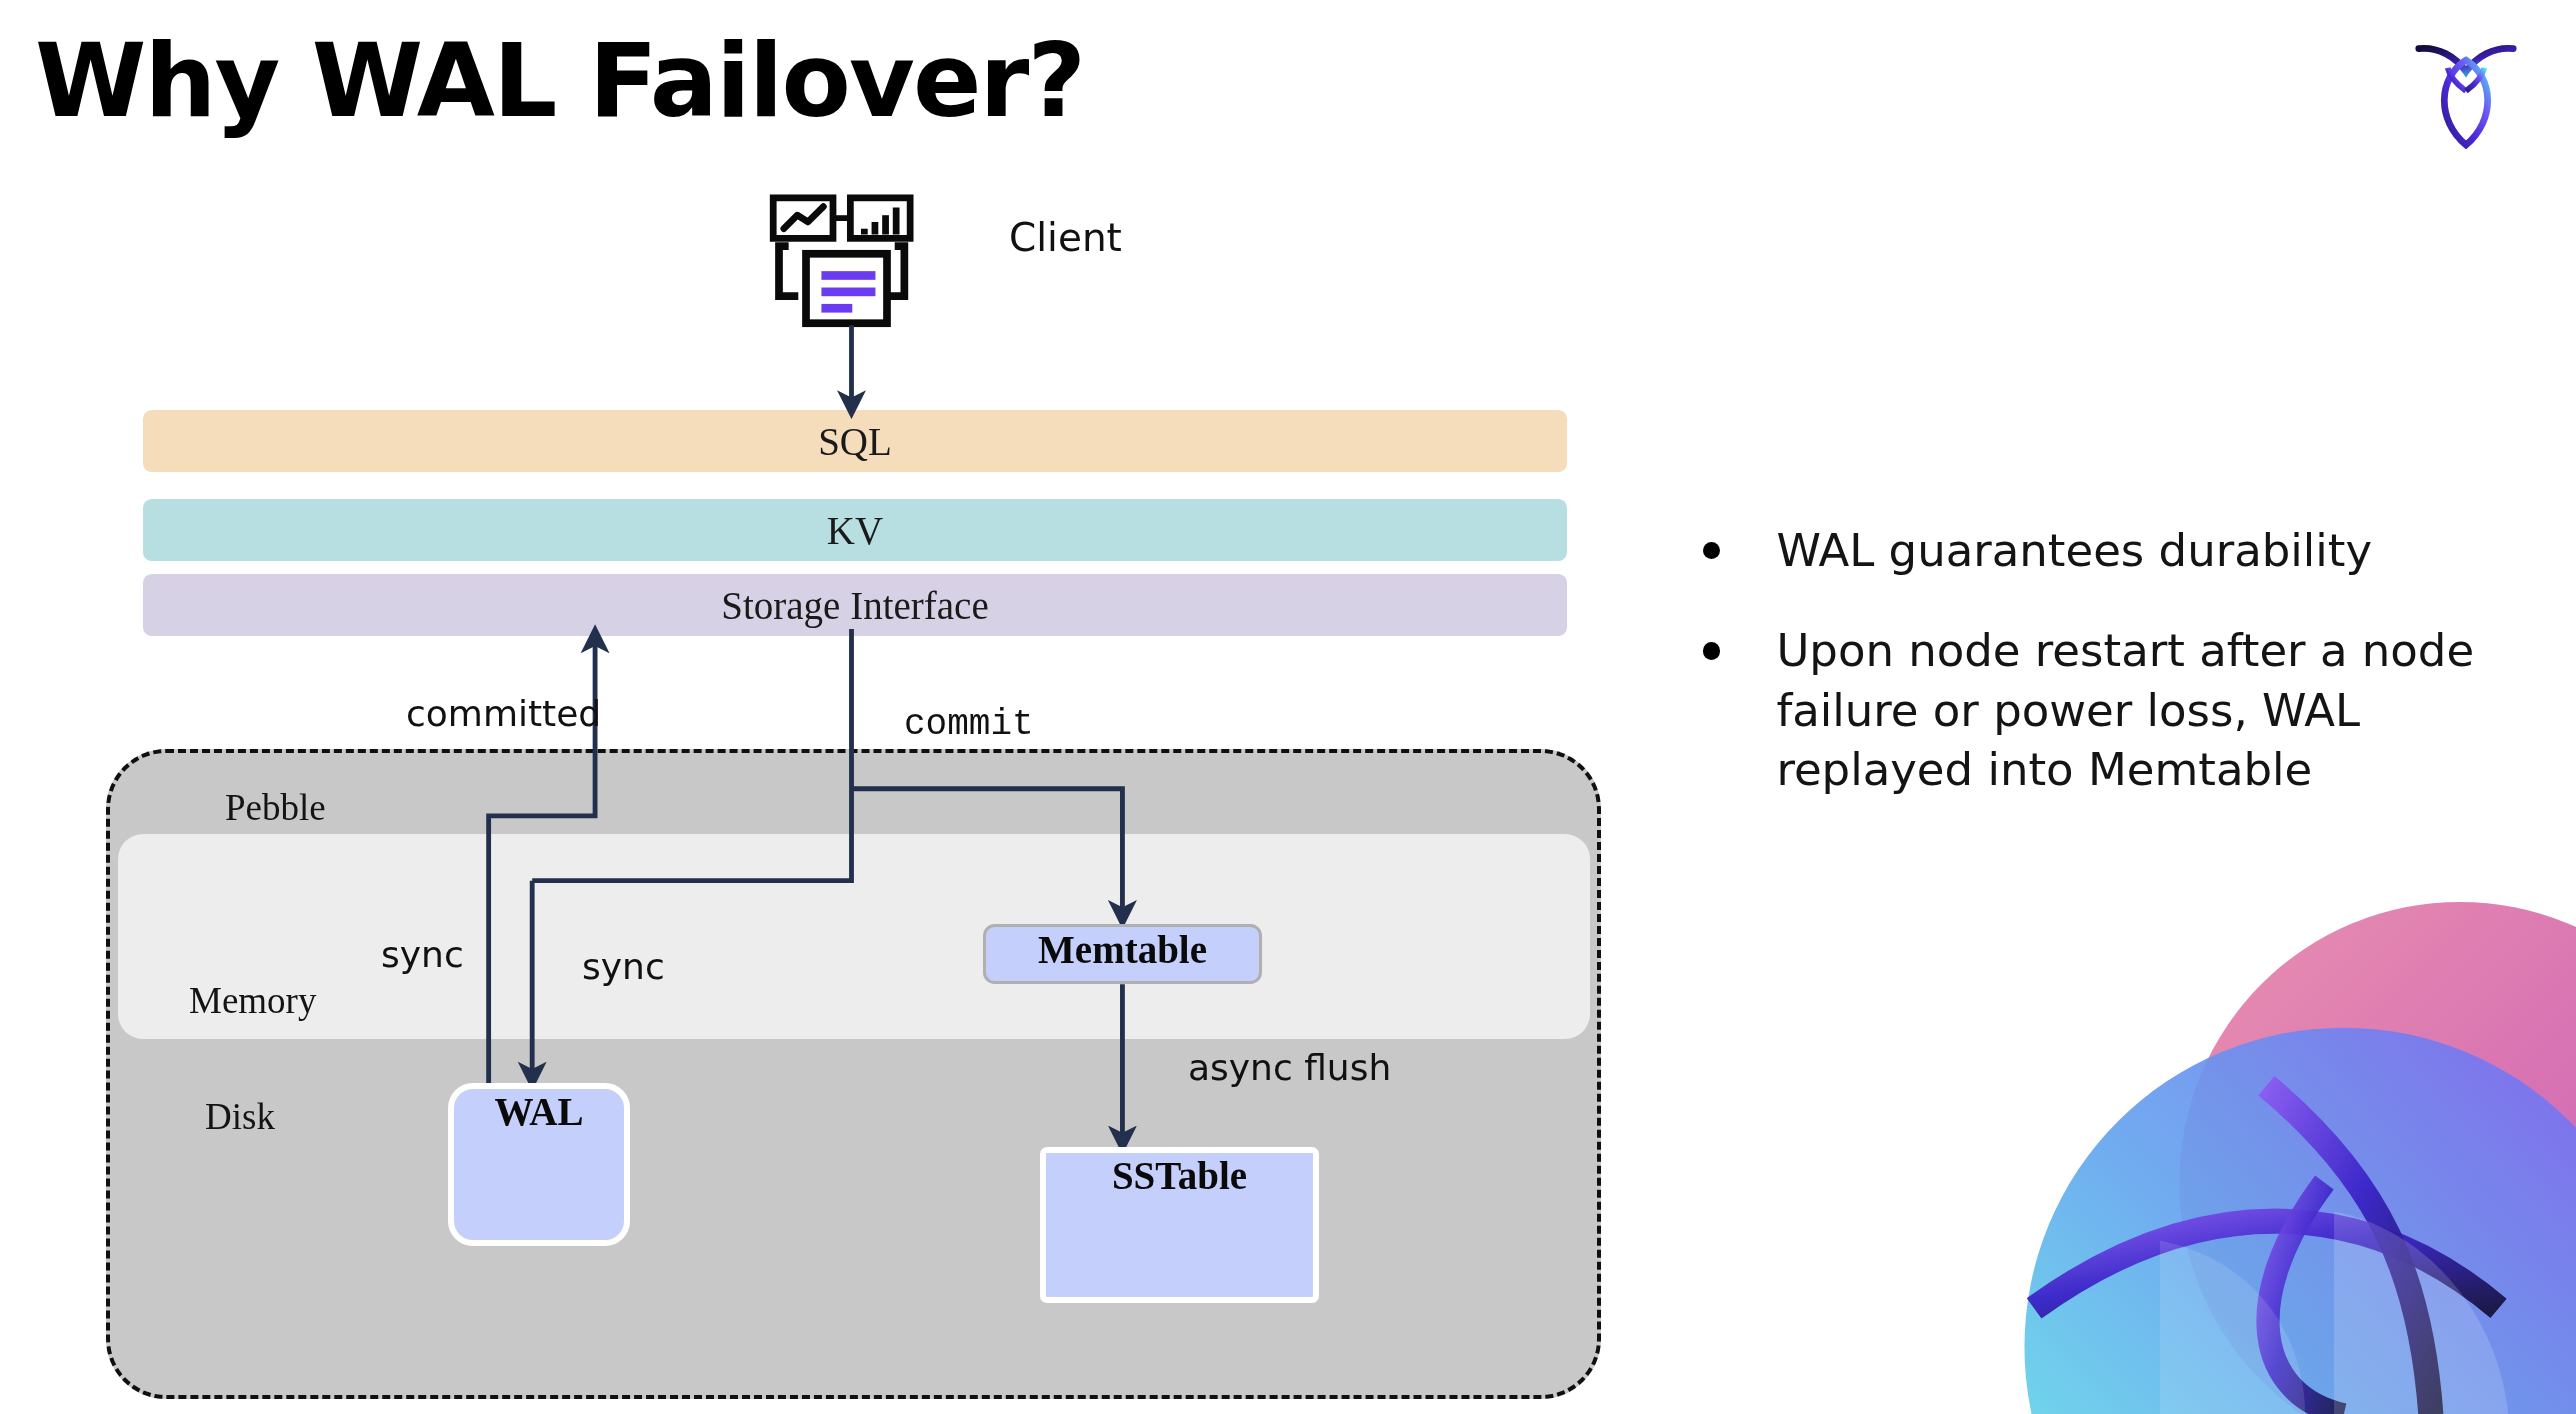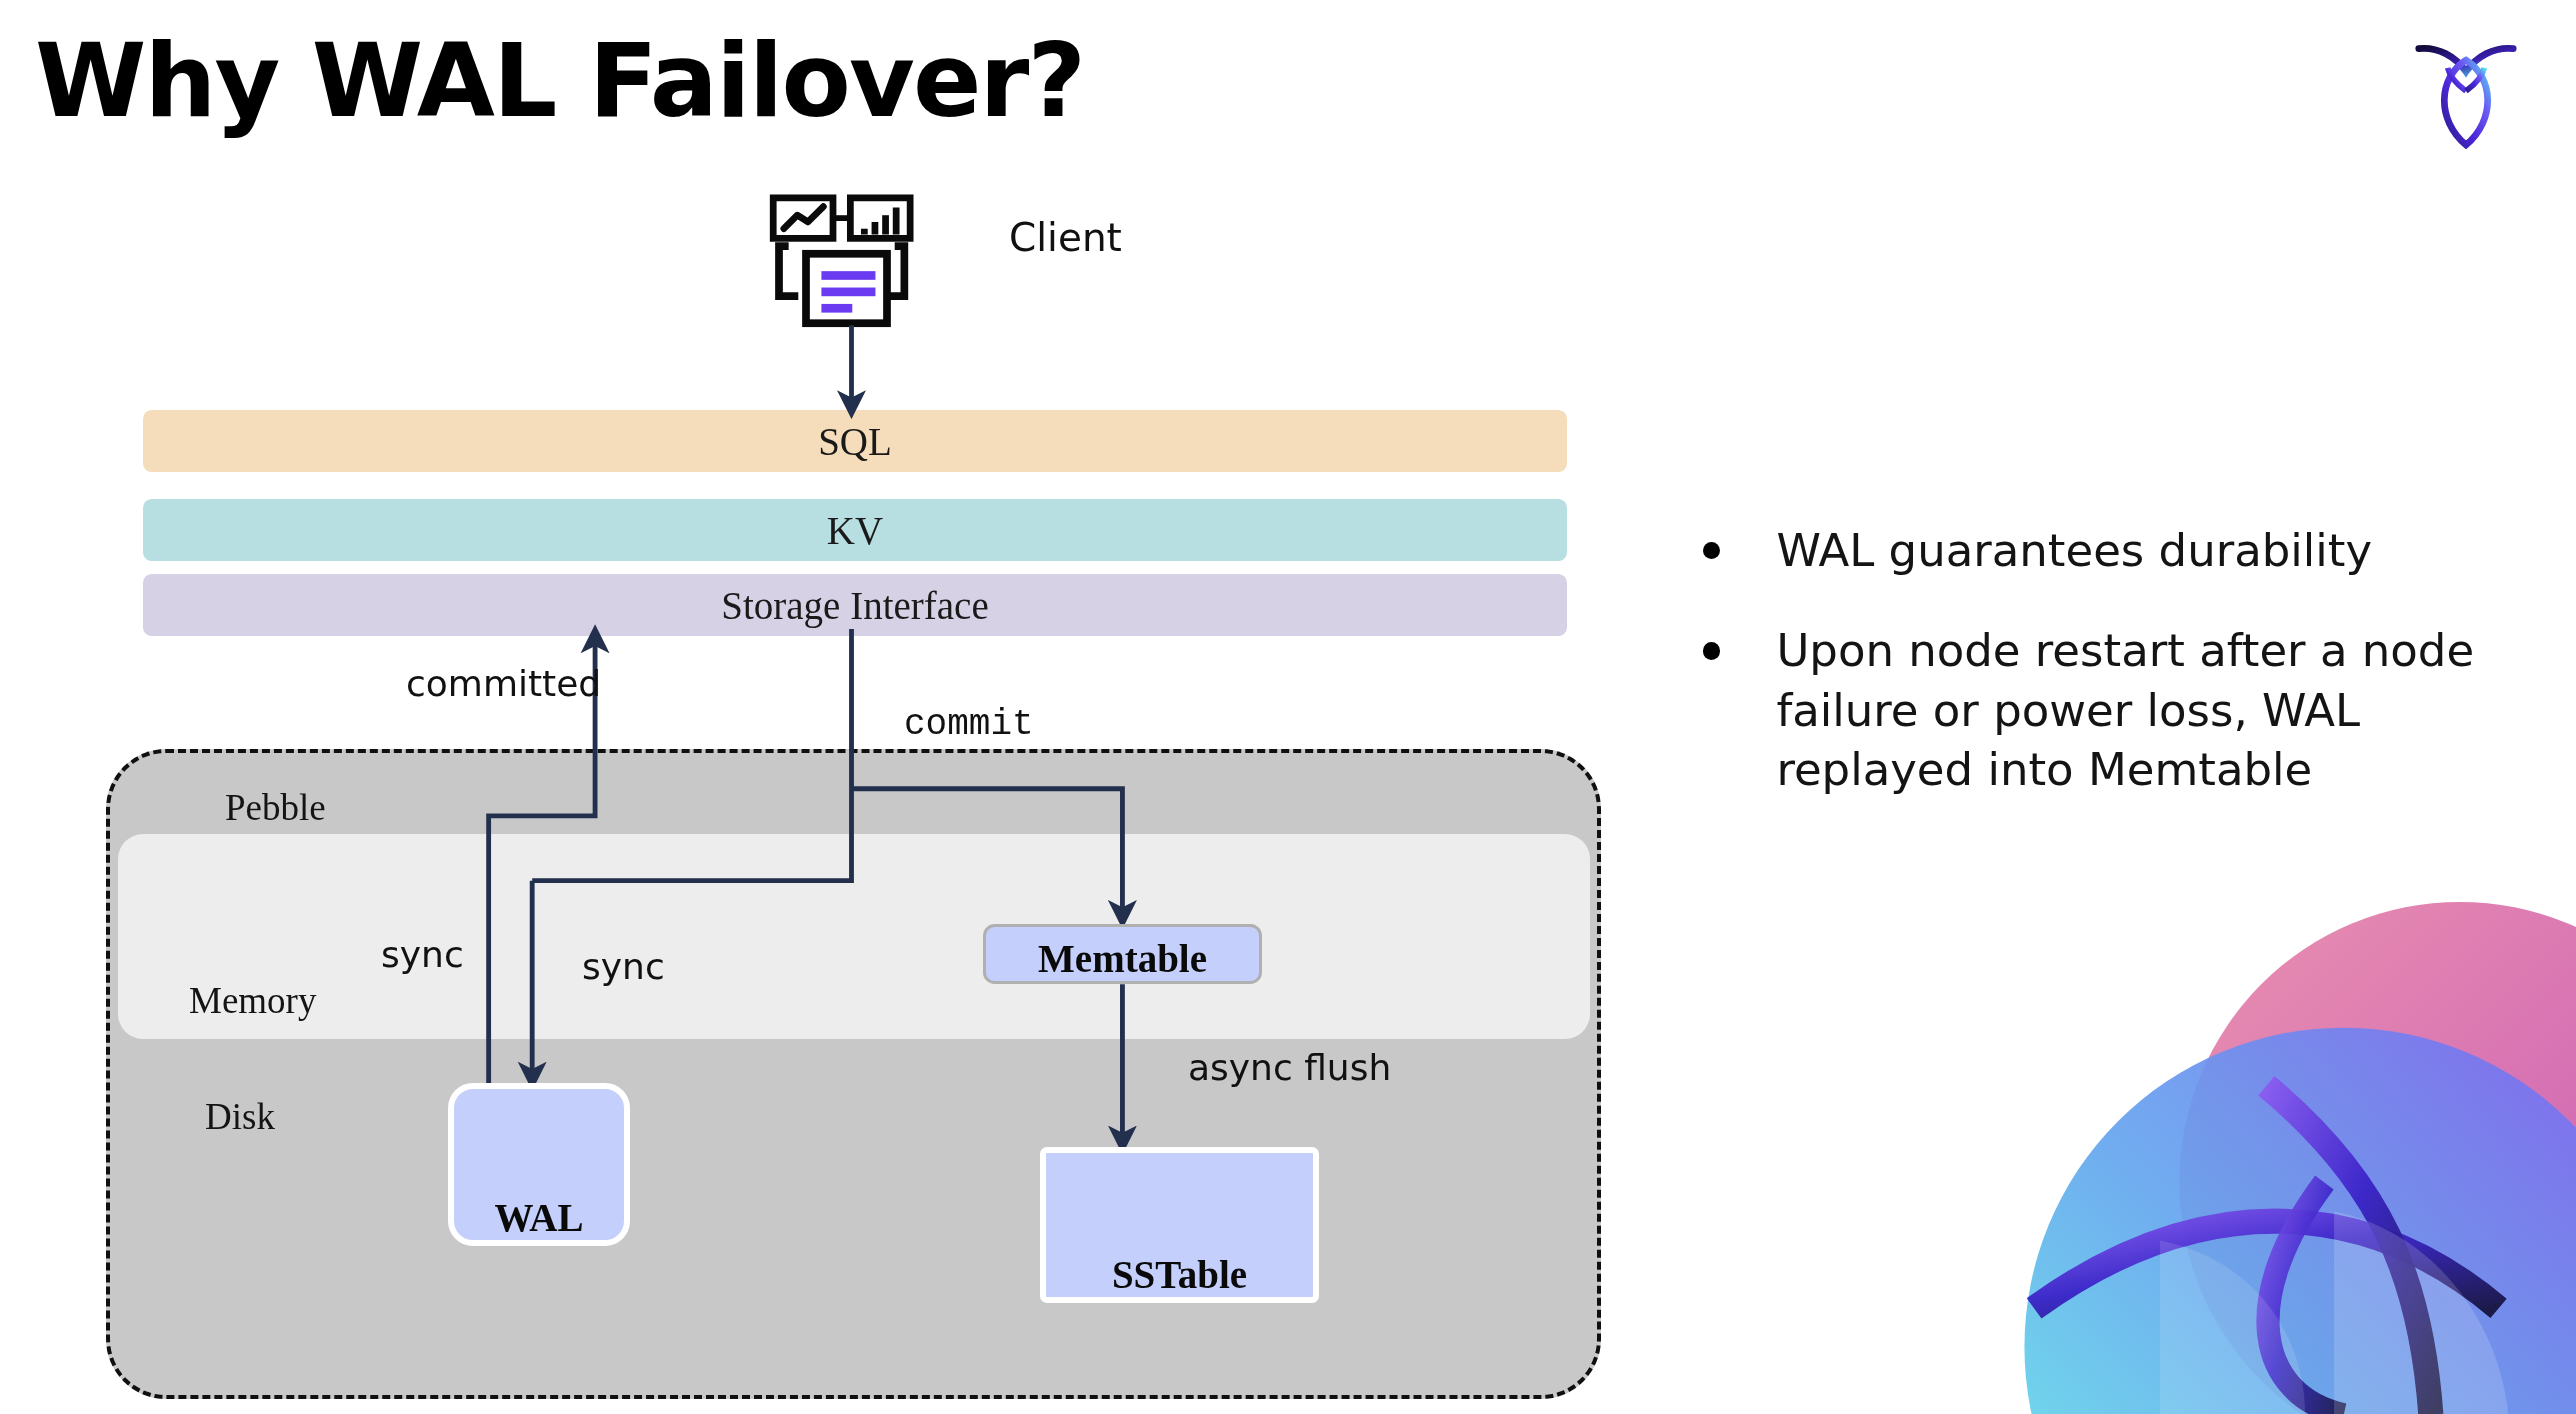--- a/index.html
+++ b/index.html
@@ -148,21 +148,21 @@
     font-family: "Liberation Serif", serif;
     font-size: 37px;
     color: #141414;
   }
 
   
   .node-box {
     position: absolute;
     background: #c4d0fb;
     display: flex;
-    align-items: flex-end;
+    align-items: flex-start;
     justify-content: center;
     font-family: "Liberation Serif", serif;
     font-weight: 700;
     font-size: 39px;
     color: #0a0a0a;
     box-sizing: border-box;
   }
   #node-memtable {
     left: 983px;
     top: 924px;
@@ -189,21 +189,21 @@
   }
 
   
   .edge-label {
     position: absolute;
     font-family: "DejaVu Sans", sans-serif;
     font-size: 36px;
     color: #111111;
     white-space: nowrap;
   }
-  #label-committed { left: 406px; top: 663px; text-align: center; }
+  #label-committed { left: 406px; top: 693px; text-align: center; }
   #label-commit    { left: 904px; top: 704px; font-family: Liberation Mono, monospace; }
   #label-sync-left { left: 381px; top: 934px; }
   #label-sync-right{ left: 582px; top: 946px; }
   #label-async     { left: 1188px; top: 1047px; }
 
   
   #bullet-panel {
     position: absolute;
     left: 1703px;
     top: 521px;

